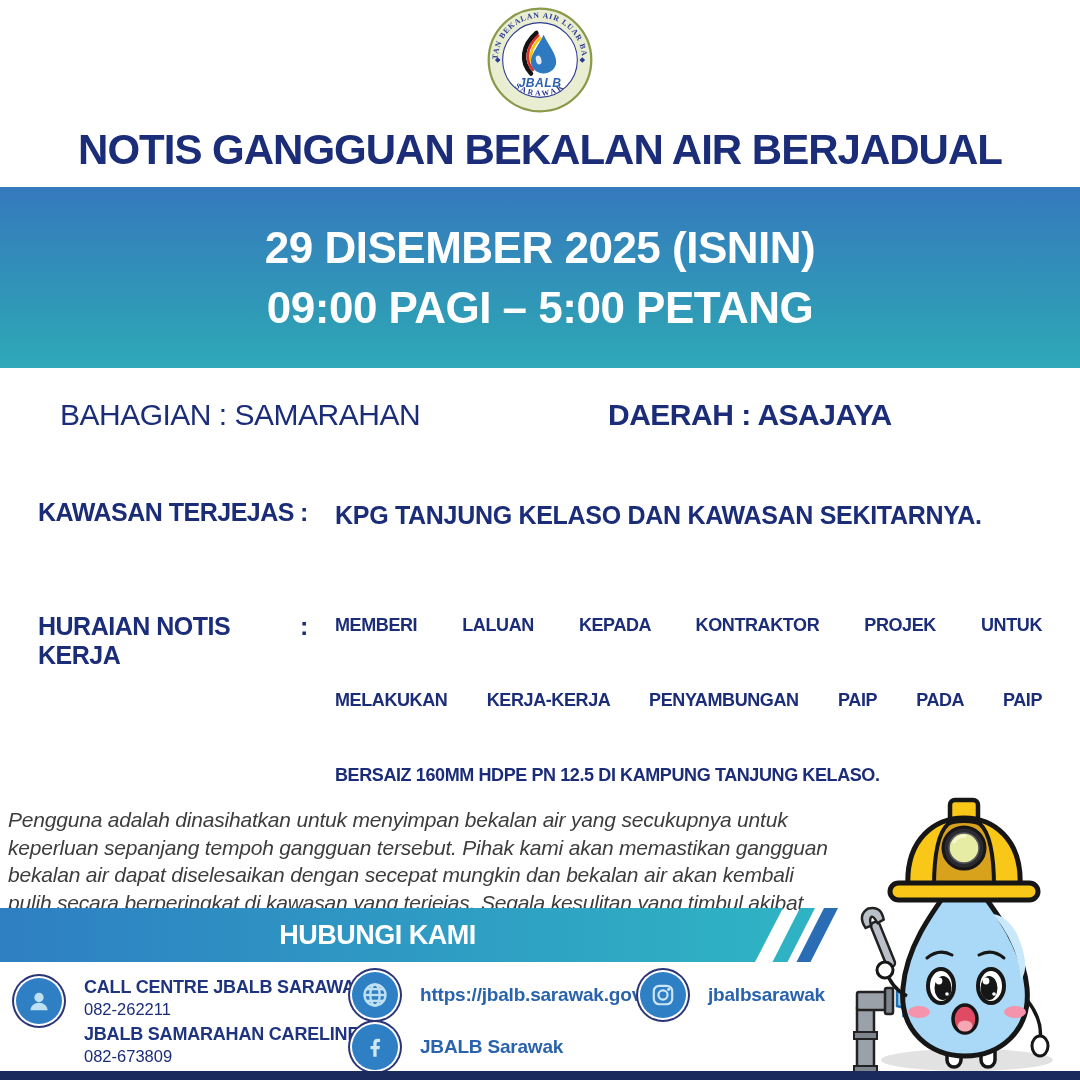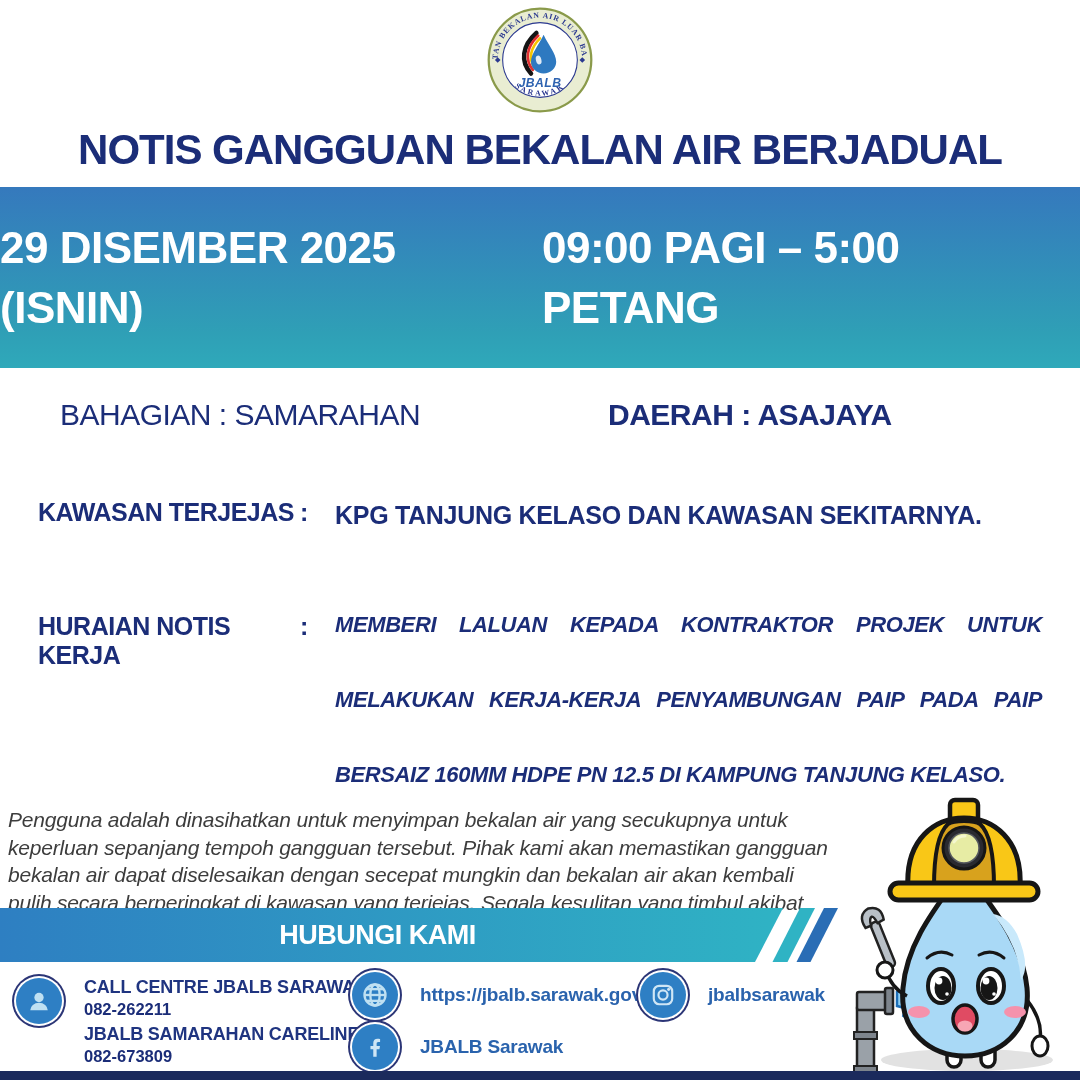--- a/index.html
+++ b/index.html
@@ -11,37 +11,37 @@
   .logo{position:absolute;left:486px;top:6px;width:108px;height:108px;}
   
   .title{
     position:absolute;left:0;top:126px;width:1080px;text-align:center;
     font-size:42px;font-weight:700;color:#1b2d78;letter-spacing:-1px;
   }
   
   .banner{
     position:absolute;left:0;top:187px;width:1080px;height:181px;
     background:linear-gradient(180deg,#3579bd 0%,#2f9fb6 80%,#2fa9ba 100%);
-    display:flex;flex-direction:row;justify-content:center;align-items:center;
+    display:flex;flex-direction:column;justify-content:center;align-items:center;
   }
   .banner .line{
     color:#ffffff;font-size:44px;font-weight:700;letter-spacing:-0.5px;line-height:60px;
   }
   
   .region{position:absolute;top:398px;left:0;width:1080px;height:40px;}
   .region .bahagian{position:absolute;left:60px;font-size:30px;font-weight:400;color:#1b2d78;letter-spacing:-0.5px;}
   .region .daerah{position:absolute;left:608px;font-size:30px;font-weight:700;color:#1b2d78;letter-spacing:-0.5px;}
   
   .info-row{position:absolute;left:38px;width:1004px;display:grid;grid-template-columns:262px 35px 707px;color:#1b2d78;font-weight:700;}
   .info-row .lbl{font-size:25px;letter-spacing:-0.5px;}
   .info-row .colon{font-size:25px;text-align:left;}
   .kawasan-row{top:498px;}
   .kawasan-row .val{font-size:25px;letter-spacing:-0.3px;padding-top:3px;}
   .huraian-row{top:612px;}
-  .huraian-row .val .jline{font-size:22px;letter-spacing:-0.4px;line-height:26px;margin-bottom:49px;text-align:justify;text-align-last:justify;font-style:italic;}
+  .huraian-row .val .jline{font-size:18px;letter-spacing:-0.4px;line-height:26px;margin-bottom:49px;text-align:justify;text-align-last:justify;}
   .huraian-row .val .jline.last{text-align:left;text-align-last:left;white-space:nowrap;margin-bottom:8px;}
   
   .disclaimer{
     position:absolute;left:8px;top:806px;width:834px;
     font-size:21px;font-style:italic;color:#3d3d3d;line-height:27.5px;letter-spacing:-0.2px;
   }
   
   .contact-bar{
     position:absolute;left:0;top:908px;width:783px;height:54px;
     background:linear-gradient(90deg,#2e7fc2 0%,#2fb3c4 100%);
@@ -55,21 +55,21 @@
   
   .footer{position:absolute;left:0;top:970px;width:1080px;height:102px;}
   .contact-icon{
     width:46px;height:46px;border-radius:50%;background:#2e7fc4;flex:0 0 46px;
     box-shadow:0 0 0 2px #ffffff,0 0 0 4px #2b3576;
     display:flex;align-items:center;justify-content:center;
   }
   .fcol1{position:absolute;left:16px;top:8px;display:flex;}
   .fcol1 .texts{margin-left:22px;margin-top:-2px;}
   .fcol1 .lbl{font-size:18px;font-weight:700;color:#1f3480;letter-spacing:-0.2px;line-height:22px;}
-  .fcol1 .phone{font-size:16.5px;font-weight:700;color:#1b2d78;line-height:22px;margin-bottom:3px;}
+  .fcol1 .phone{font-size:16.5px;font-weight:400;color:#1b2d78;line-height:22px;margin-bottom:3px;}
   .frow{display:flex;align-items:center;}
   .fcol2{position:absolute;left:352px;top:2px;}
   .fcol2 .frow{margin-bottom:6px;}
   .fcol2 .txt,.fcol3 .txt{margin-left:22px;font-size:19px;font-weight:700;color:#2a63ad;letter-spacing:-0.2px;}
   .fcol3{position:absolute;left:640px;top:2px;}
   
   .bottom-bar{position:absolute;left:0;bottom:0;width:1080px;height:9px;background:#1b2a5c;}
   
   .mascot{position:absolute;left:843px;top:792px;width:237px;height:290px;}
 </style>

